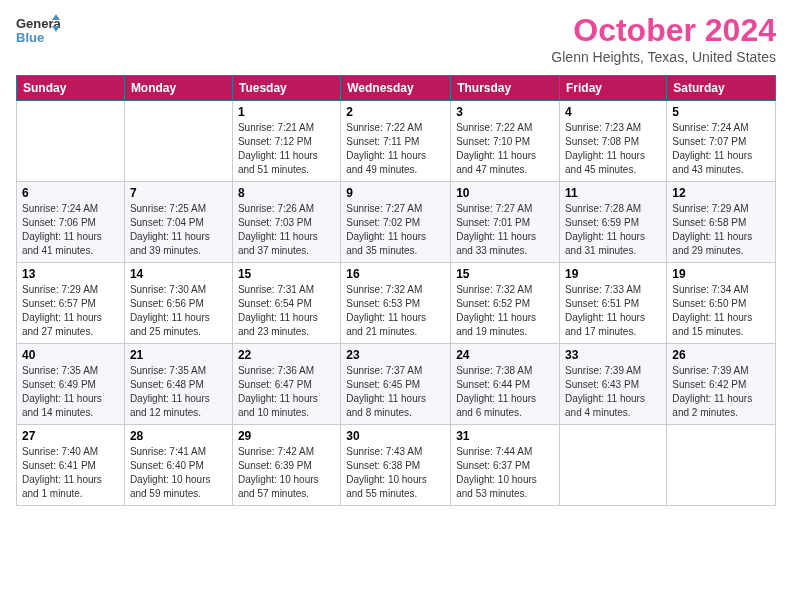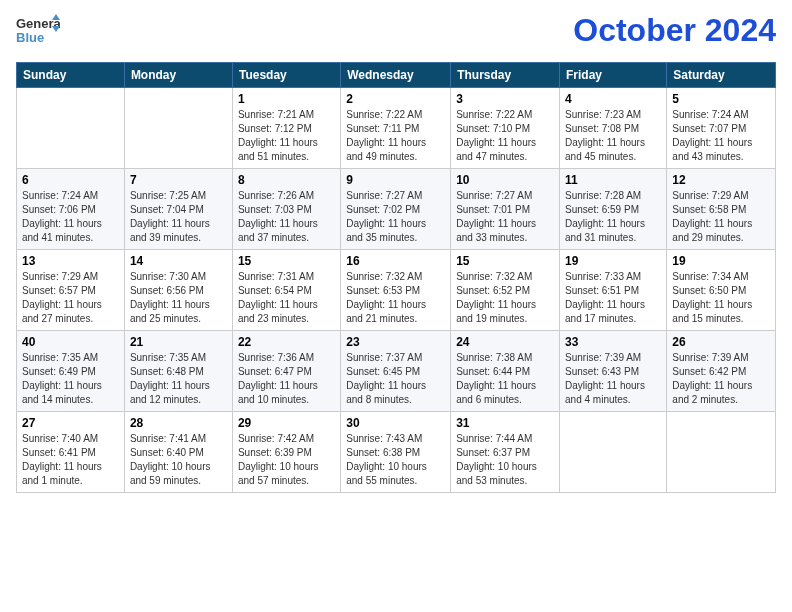--- a/index.html
+++ b/index.html
@@ -24,33 +24,33 @@
       display: flex;
       align-items: center;
       gap: 2px;
     }
     .title-block {
       text-align: right;
     }
     .month-title {
       font-size: 32px;
       font-weight: bold;
-      color: #1d4ed8;
+      color: #ec4899;
     }
     .location {
       font-size: 14px;
       color: #555;
     }
     .calendar {
       width: 100%;
       border-collapse: collapse;
       font-size: 10.5px;
     }
     .calendar th {
-      background: #0c4a6e;
+      background: #be185d;
       color: #fff;
       text-align: left;
       padding: 5px 6px;
       font-size: 12px;
       font-weight: bold;
       border: 1px solid #3a6da5;
     }
     .calendar td {
       border: 1px solid #ccc;
       vertical-align: top;
@@ -87,20 +87,21 @@
         <svg width="44" height="36" viewBox="0 0 44 36">
           <text x="0" y="16" font-family="Arial" font-weight="bold" font-size="13" fill="#333">General</text>
           <text x="0" y="30" font-family="Arial" font-weight="bold" font-size="13" fill="#4a90c4">Blue</text>
           <polygon points="36,8 44,8 40,2" fill="#4a90c4"></polygon>
           <polygon points="36,14 44,14 40,20" fill="#4a90c4"></polygon>
         </svg>
       </div>
     </div>
     <div class="title-block">
       <div class="month-title">October 2024</div>
+      <div class="location">Glenn Heights, Texas, United States</div>
     </div>
   </div>
 
   <table class="calendar">
     <thead>
       <tr>
         <th>Sunday</th>
         <th>Monday</th>
         <th>Tuesday</th>
         <th>Wednesday</th>

